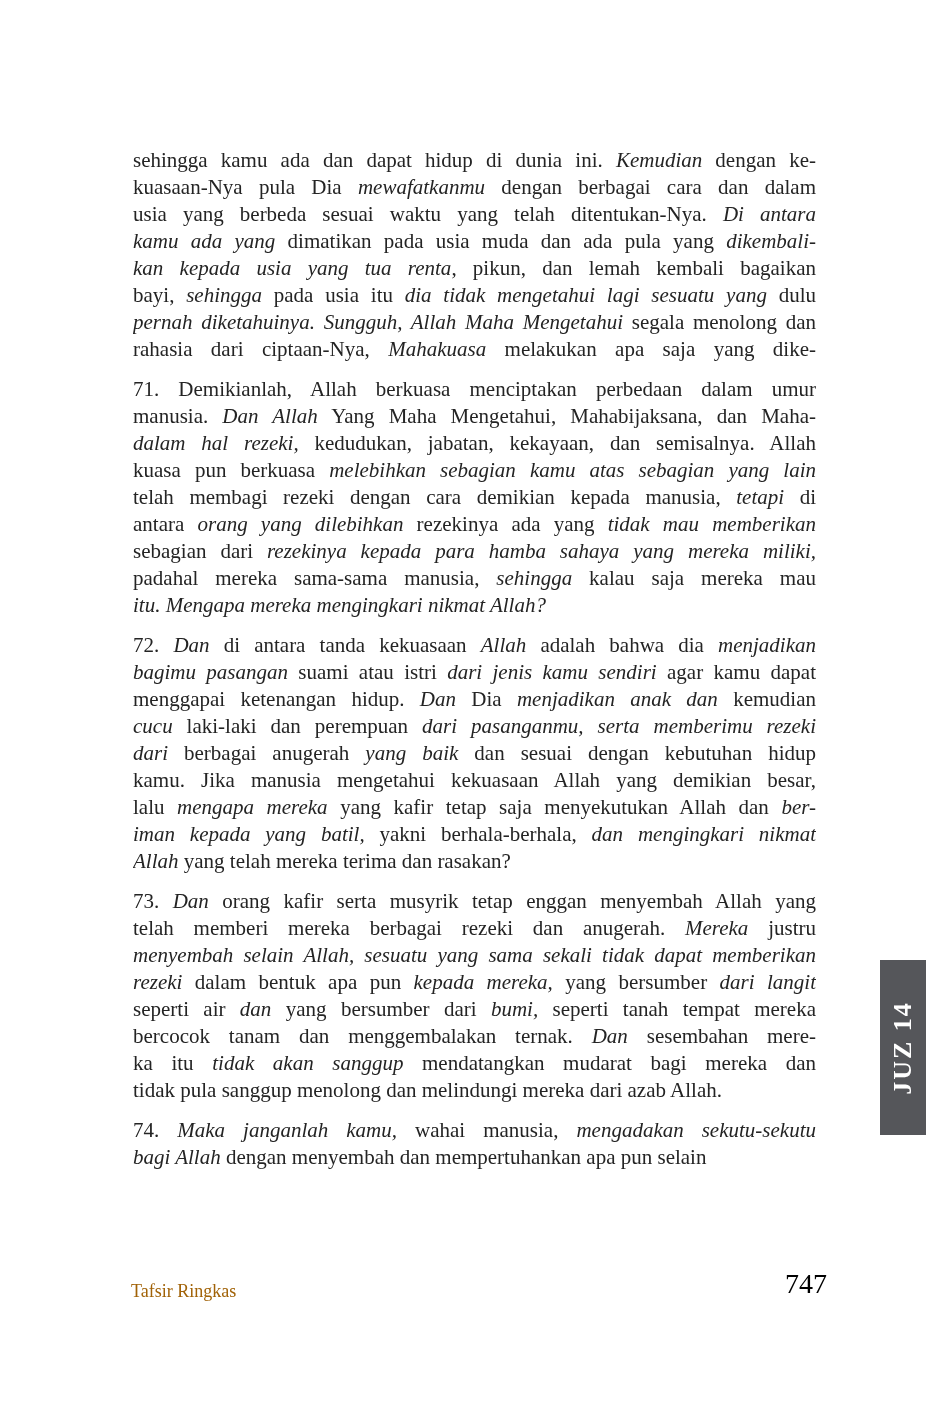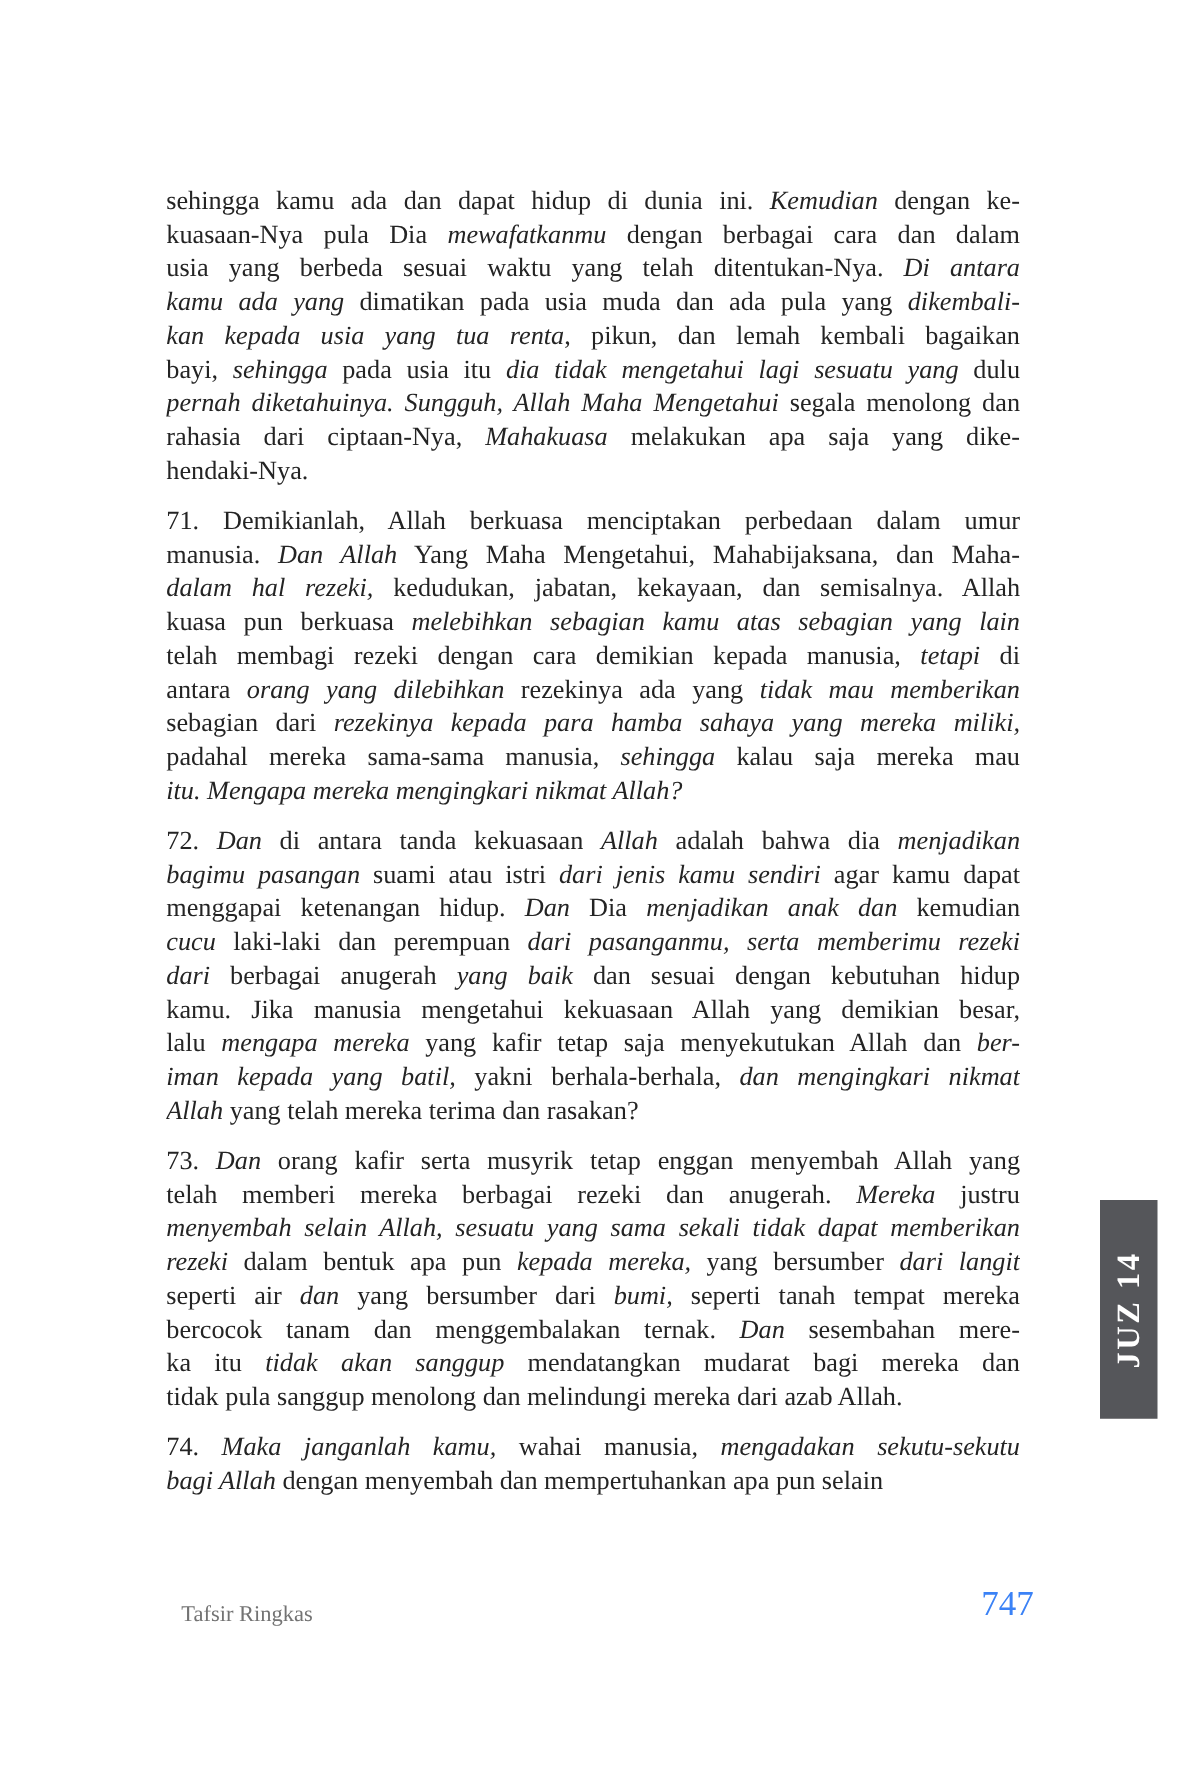--- a/index.html
+++ b/index.html
@@ -49,51 +49,50 @@
     transform: rotate(-90deg);
     transform-origin: center;
     white-space: nowrap;
     font-weight: bold;
     font-size: 26px;
     letter-spacing: 2px;
     font-family: "Liberation Serif", serif;
   }
   .footer-book-title {
     position: absolute;
-    left: 145px; top: 1280px;
+    left: 131px; top: 1280px;
     font-size: 18px;
     line-height: 22px;
-    color: #737373;
+    color: #a16207;
   }
   .footer-page-number {
     position: absolute;
     left: 133px; top: 1268px;
     width: 694px;
     text-align: right;
     font-size: 28px;
     line-height: 32px;
-    color: #3b82f6;
+    color: #000000;
   }
 </style>
 </head>
 <body>
 
 <div class="page" style="color: rgb(36, 36, 36);">
 
   <main class="body-text" id="paragraphs-root">
       <div class="para">
         <div class="line"><span>sehingga kamu ada dan dapat hidup di dunia ini. </span><i>Kemudian</i><span> dengan ke-</span></div>
         <div class="line"><span>kuasaan-Nya pula Dia </span><i>mewafatkanmu</i><span> dengan berbagai cara dan dalam</span></div>
         <div class="line"><span>usia yang berbeda sesuai waktu yang telah ditentukan-Nya. </span><i>Di antara</i></div>
         <div class="line"><i>kamu ada yang</i><span> dimatikan pada usia muda dan ada pula yang </span><i>dikembali-</i></div>
         <div class="line"><i>kan kepada usia yang tua renta</i><span>, pikun, dan lemah kembali bagaikan</span></div>
         <div class="line"><span>bayi, </span><i>sehingga</i><span> pada usia itu </span><i>dia tidak mengetahui lagi sesuatu yang</i><span> dulu</span></div>
         <div class="line"><i>pernah diketahuinya. Sungguh, Allah Maha Mengetahui</i><span> segala menolong dan</span></div>
         <div class="line"><span>rahasia dari ciptaan-Nya, </span><i>Mahakuasa</i><span> melakukan apa saja yang dike-</span></div>
-        <div class="line last"><span>hendaki-Nya.</span></div>
       </div>
       <div class="para">
         <div class="line"><span>71. Demikianlah, Allah berkuasa menciptakan perbedaan dalam umur</span></div>
         <div class="line"><span>manusia. </span><i>Dan Allah</i><span> Yang Maha Mengetahui, Mahabijaksana, dan Maha-</span></div>
         <div class="line"><i>dalam hal rezeki,</i><span> kedudukan, jabatan, kekayaan, dan semisalnya. Allah</span></div>
         <div class="line"><span>kuasa pun berkuasa </span><i>melebihkan sebagian kamu atas sebagian yang lain</i></div>
         <div class="line"><span>telah membagi rezeki dengan cara demikian kepada manusia, </span><i>tetapi</i><span> di</span></div>
         <div class="line"><span>antara </span><i>orang yang dilebihkan</i><span> rezekinya ada yang </span><i>tidak mau memberikan</i></div>
         <div class="line"><span>sebagian dari </span><i>rezekinya kepada para hamba sahaya yang mereka miliki,</i></div>
         <div class="line"><span>padahal mereka sama-sama manusia, </span><i>sehingga</i><span> kalau saja mereka mau</span></div>

